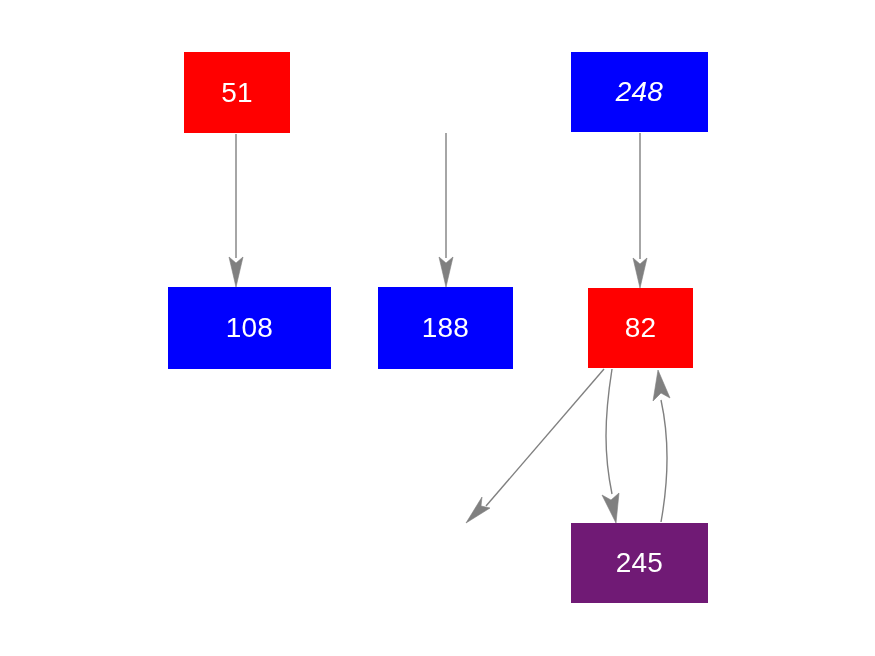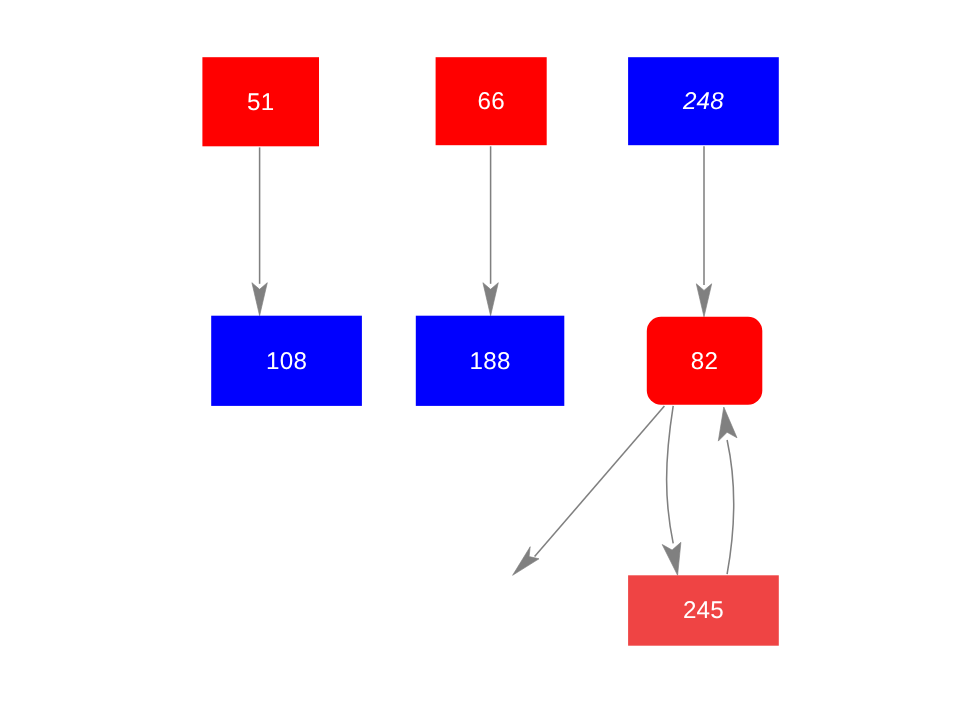--- a/index.html
+++ b/index.html
@@ -23,21 +23,21 @@
     height: 656px;
     pointer-events: none;
   }
   .node {
     position: absolute;
     display: flex;
     align-items: center;
     justify-content: center;
     box-sizing: border-box;
     color: #ffffff;
-    font-size: 22px;
+    font-size: 28px;
     font-family: "Liberation Sans", sans-serif;
     line-height: 1;
     letter-spacing: 0.2px;
     user-select: none;
   }
   .node-label {
     pointer-events: none;
   }
   .edge-path {
     fill: none;
@@ -85,32 +85,29 @@
     <g>
       <path class="edge-path" d="M661,522 C670,472 668,432 661,400" style="stroke: rgb(128, 128, 128);"></path>
       <path class="edge-head" d="M658,370 L670,398 L661,393 L653,401 Z" style="fill: rgb(128, 128, 128); stroke: rgb(128, 128, 128);"></path>
     </g>
 
   </svg>
 
   <div class="node" style="left: 184px; top: 52px; width: 106px; height: 81px; background: rgb(255, 0, 0); color: rgb(255, 255, 255);">
     <span class="node-label">51</span>
   </div>
-  <div class="node" style="left: 396px; top: 52px; width: 101px; height: 80px; background: rgb(255, 0, 0); color: rgb(255, 255, 255);">
-    <span class="node-label">66</span>
-  </div>
   <div class="node" style="left: 571px; top: 52px; width: 137px; height: 80px; background: rgb(0, 0, 255); color: rgb(255, 255, 255); font-style: italic;">
     <span class="node-label">248</span>
   </div>
-  <div class="node" style="left: 168px; top: 287px; width: 137px; height: 82px; background: rgb(0, 0, 255); color: rgb(255, 255, 255); margin-left: 24px;">
+  <div class="node" style="left: 168px; top: 287px; width: 163px; height: 82px; background: rgb(0, 0, 255); color: rgb(255, 255, 255);">
     <span class="node-label">108</span>
   </div>
   <div class="node" style="left: 378px; top: 287px; width: 135px; height: 82px; background: rgb(0, 0, 255); color: rgb(255, 255, 255);">
     <span class="node-label">188</span>
   </div>
-  <div class="node" style="left: 588px; top: 288px; width: 105px; height: 80px; background: rgb(255, 0, 0); color: rgb(255, 255, 255); border-radius: 13px;">
+  <div class="node" style="left: 588px; top: 288px; width: 105px; height: 80px; background: rgb(255, 0, 0); color: rgb(255, 255, 255);">
     <span class="node-label">82</span>
   </div>
-  <div class="node" style="left: 571px; top: 523px; width: 137px; height: 64px; background: #ef4444; color: rgb(255, 255, 255);">
+  <div class="node" style="left: 571px; top: 523px; width: 137px; height: 80px; background: #701a75; color: rgb(255, 255, 255);">
     <span class="node-label">245</span>
   </div>
 
 </div>
 
 </body></html>

